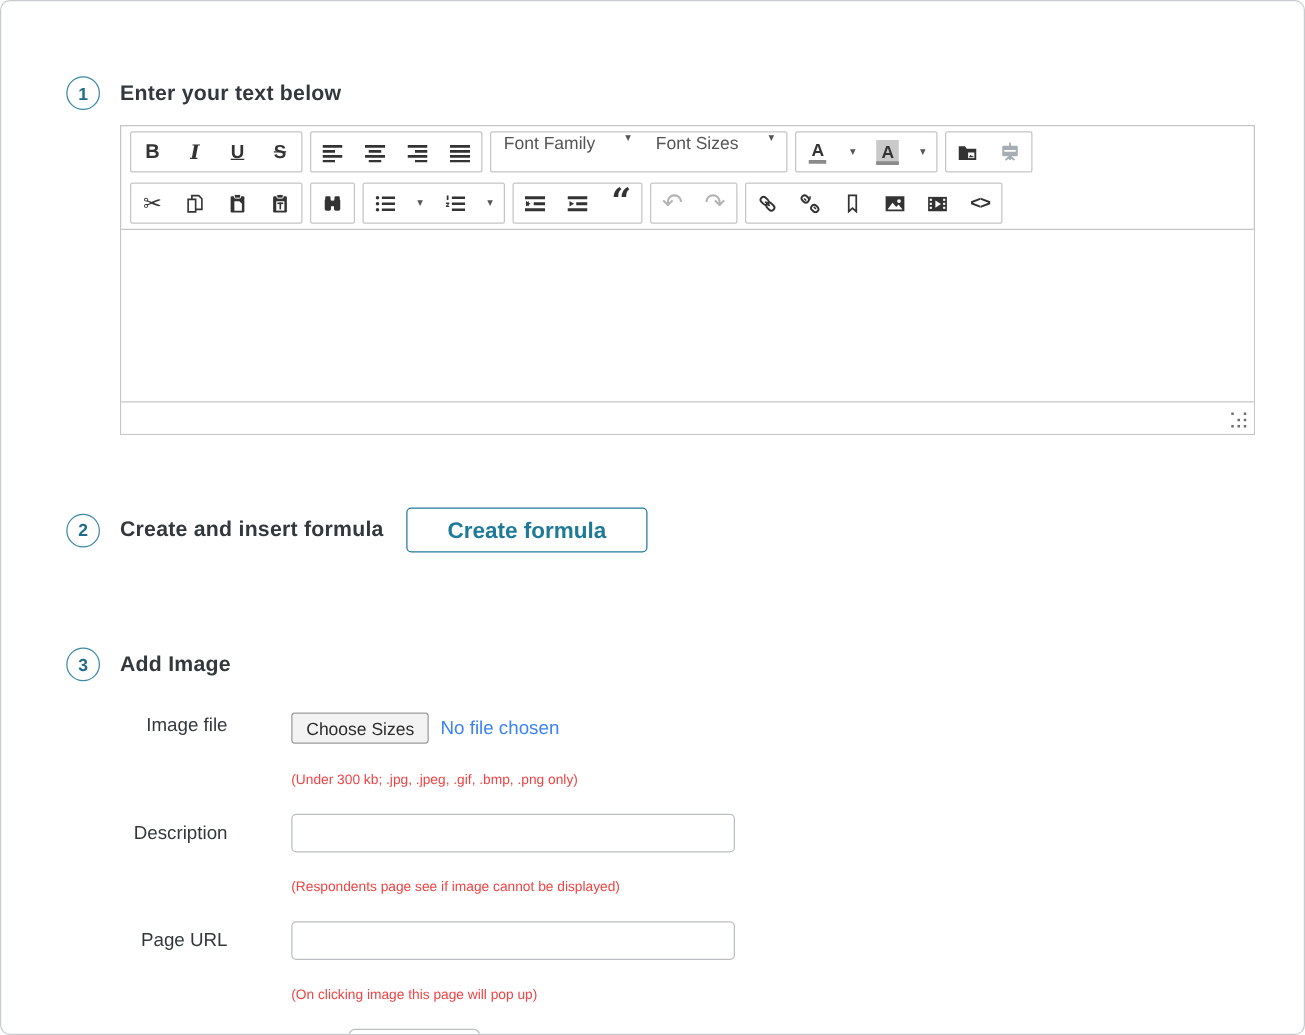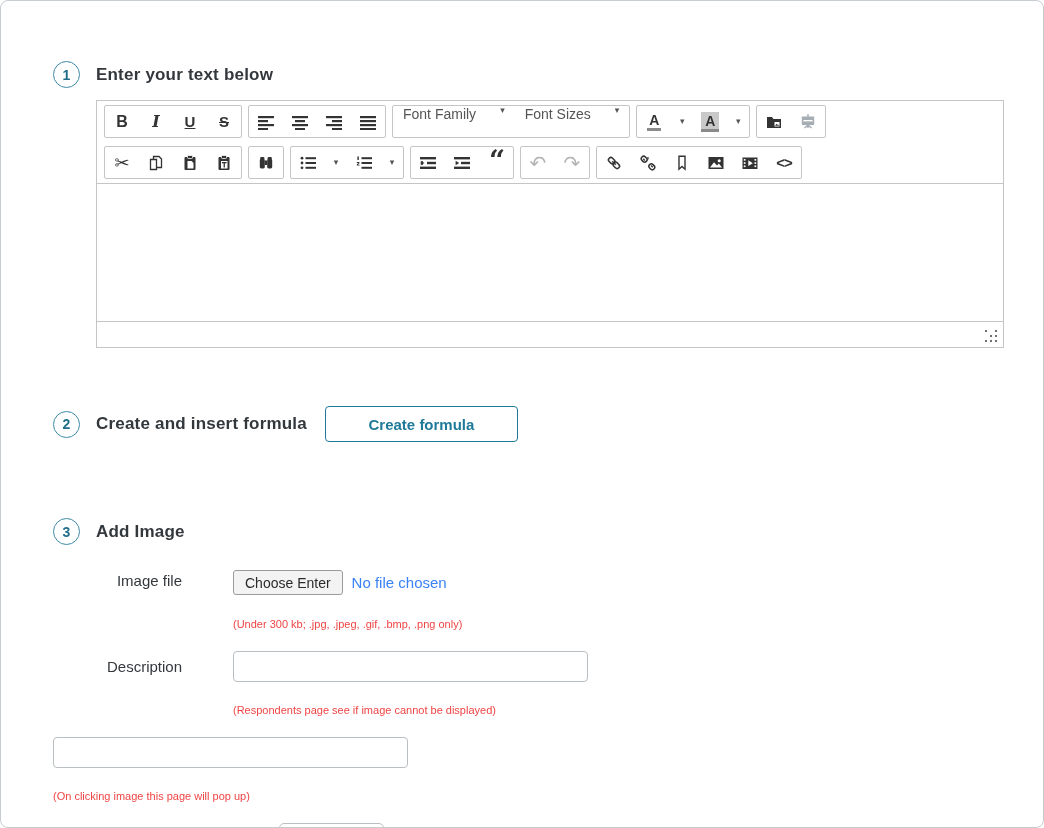--- a/index.html
+++ b/index.html
@@ -63,21 +63,21 @@
     position:absolute; width:2px; height:2px; background:#6f6f6f; display:block;
     box-shadow: 10px 0 0 #6f6f6f, 5px 5px 0 #6f6f6f, 10px 5px 0 #6f6f6f,
                 0 10px 0 #6f6f6f, 5px 10px 0 #6f6f6f, 10px 10px 0 #6f6f6f;
   }
 
   
   .sec2 { margin-top:58px; display:flex; align-items:center; }
   .formula-btn {
     margin-left:18px; min-width:193px; height:36px;
     background:#fff; border:1px solid #20799a; border-radius:4px;
-    color:#1f7a99; font-size:15px; font-weight:bold; cursor:pointer;
+    color:#1f7a99; font-size:18px; font-weight:bold; cursor:pointer;
     font-family:"Liberation Sans", sans-serif;
   }
 
   
   .sec3 { margin-top:76px; }
   .form { margin-top:22px; }
   .field { display:flex; margin-bottom:21px;gap:44px; }
   .flabel {
     width:136px; text-align:right; padding-right:7px; color:#33383d; font-size:15px;
     line-height:31px; flex:0 0 136px;
@@ -404,36 +404,37 @@
         </div>
         <div class="sec-title">Add Image</div>
       </div>
 
       <div class="form">
 
         <div class="field">
           <div class="flabel" style="line-height:27px">Image file</div>
           <div class="fctrl">
             <div class="file-row">
-              <button class="choose-file-btn">Choose Enter</button>
+              <button class="choose-file-btn">Choose Sizes</button>
               <span class="file-status">No file chosen</span>
             </div>
             <div class="fhint">(Under 300 kb; .jpg, .jpeg, .gif, .bmp, .png only)</div>
           </div>
         </div>
 
         <div class="field">
           <div class="flabel">Description</div>
           <div class="fctrl">
             <input type="text" class="text-input" value="" style="">
             <div class="fhint">(Respondents page see if image cannot be displayed)</div>
           </div>
         </div>
 
         <div class="field">
+          <div class="flabel">Page URL</div>
           <div class="fctrl">
             <input type="text" class="text-input" value="" style="">
             <div class="fhint">(On clicking image this page will pop up)</div>
           </div>
         </div>
 
         <div class="field">
           <div class="flabel">Enter</div>
           <div class="fctrl">
             <div class="select-wrap">

